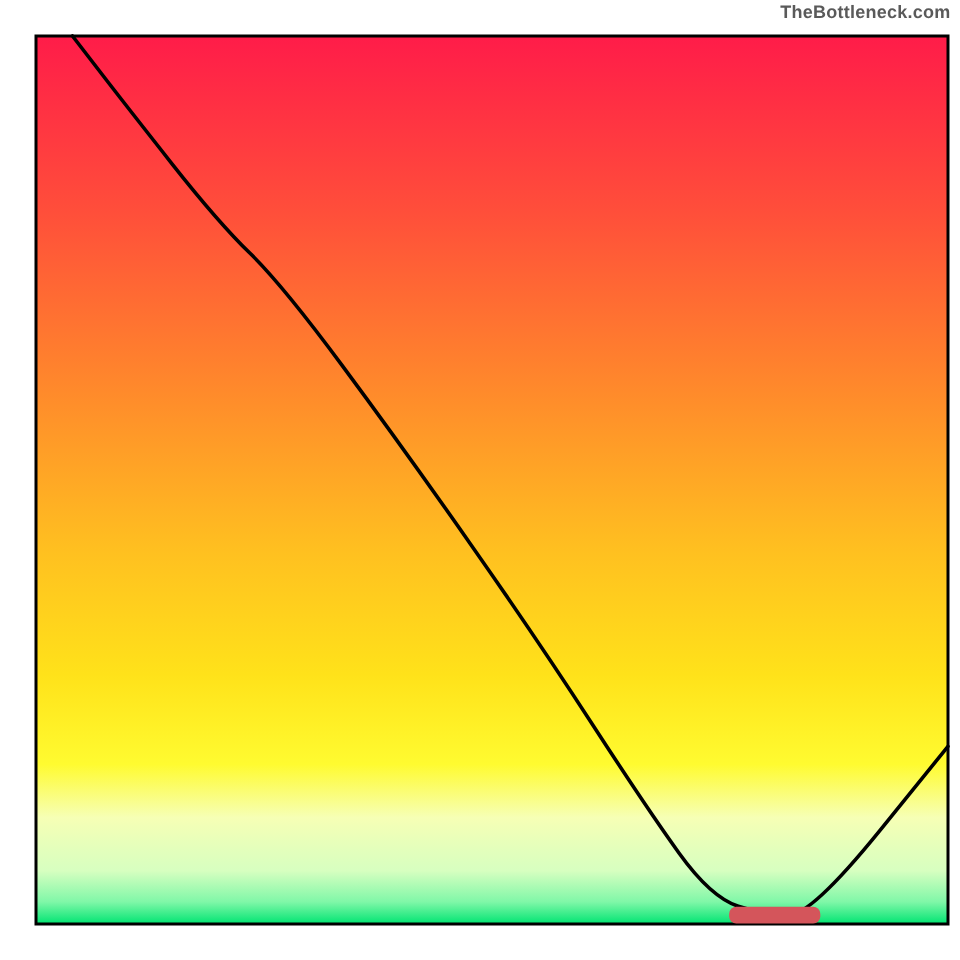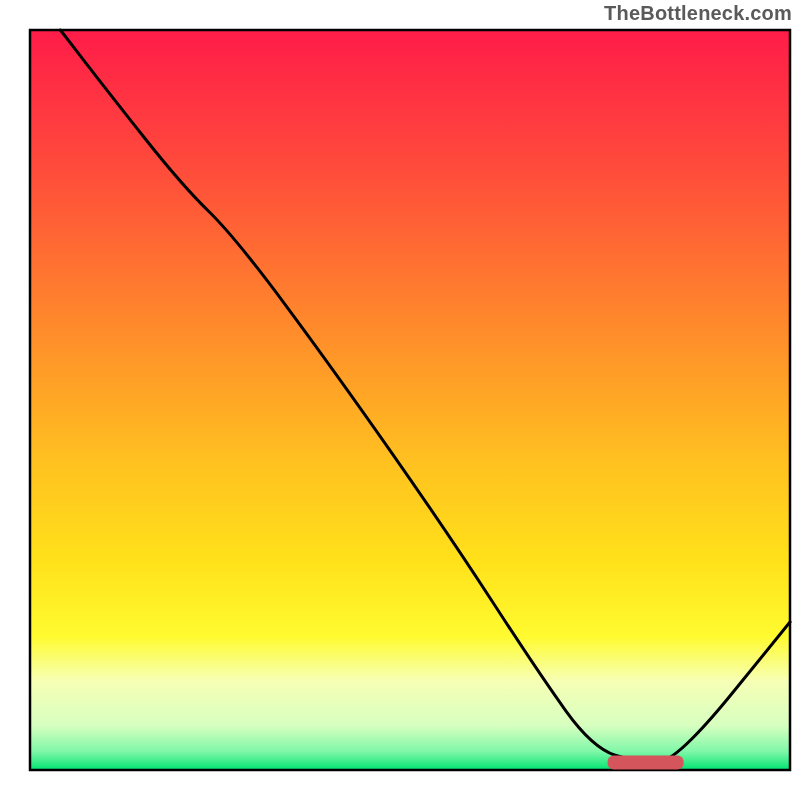--- a/index.html
+++ b/index.html
@@ -13,21 +13,21 @@
   }
   .stage {
     position: relative;
     width: 800px;
     height: 800px;
   }
   .attribution {
     position: absolute;
     top: 2px;
     right: 8px;
-    font-size: 20px;
+    font-size: 15px;
     font-weight: 600;
     color: #5a5a5a;
     letter-spacing: 0.2px;
   }
   svg.chart {
     position: absolute;
     left: 0;
     top: 0;
     width: 800px;
     height: 800px;

